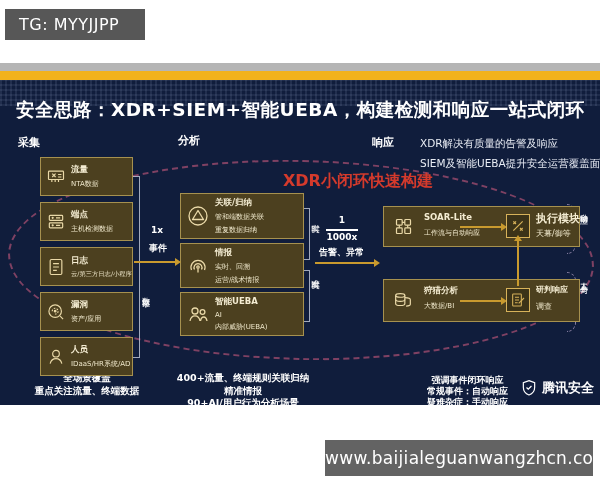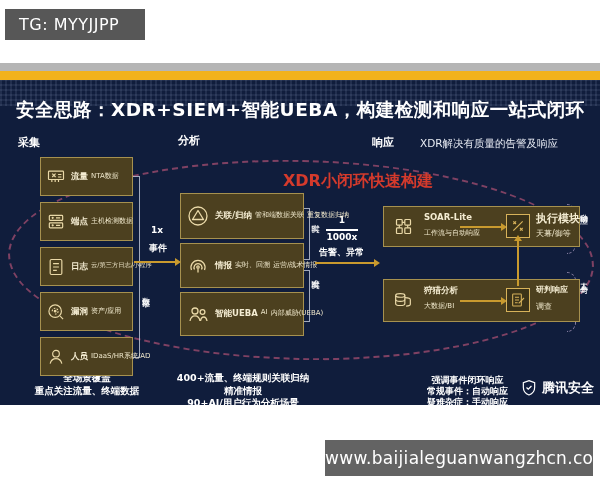--- a/index.html
+++ b/index.html
@@ -15,21 +15,21 @@
      background-image:repeating-linear-gradient(90deg,rgba(160,175,210,.12) 0 2px,transparent 2px 5px),
                       repeating-linear-gradient(0deg,rgba(160,175,210,.10) 0 2px,transparent 2px 5px);}
   .title{left:16px;top:17px;color:#fff;font-size:18.5px;font-weight:bold;white-space:nowrap;letter-spacing:.5px}
   .sec{color:#fff;font-size:11px;font-weight:bold}
   .hnote{color:#e8ecf4;font-size:10.5px;white-space:nowrap}
   .red{color:#d43a2c;font-size:16px;font-weight:bold;white-space:nowrap}
   .loop{left:8px;top:80px;width:582px;height:196px;border:2px dashed #93486a;border-radius:50%;
         transform:rotate(1.2deg);opacity:.85}
   .gbox{background:#4c401f;border:1px solid #a6914f;box-sizing:border-box;display:flex;align-items:center;z-index:2}
   .gicon{flex:0 0 30px;display:flex;justify-content:center}
-  .gtxt{display:flex;flex-direction:row;gap:3px;min-width:0}
+  .gtxt{display:flex;flex-direction:column;gap:3px;min-width:0}
   .btitle{color:#f4ecd2;font-size:8.5px;font-weight:bold;white-space:nowrap}
   .bdesc{color:#efe7cb;font-size:7px;white-space:nowrap}
   .bdesc.small{font-size:6.3px}
   .wtext{color:#fff;white-space:nowrap}
   .vtext{color:#fff;writing-mode:vertical-rl;text-orientation:upright;white-space:nowrap;letter-spacing:1px}
   .brk{border:1px solid #c7cede;border-left:none;opacity:.8;z-index:1}
   .dbrk{border:1.5px dashed #8f85a8;border-left:none;border-radius:0 9px 9px 0;z-index:1}
   .arr{background:#c99a2e;height:2px;z-index:3}
   .arr::after{content:"";position:absolute;right:-5px;top:-3px;border-left:6px solid #c99a2e;
               border-top:4px solid transparent;border-bottom:4px solid transparent}
@@ -58,20 +58,21 @@
 
     <div class="abs loop"></div>
 
     <div class="abs title">安全思路：XDR+SIEM+智能UEBA，构建检测和响应一站式闭环</div>
 
     <div class="abs sec" style="left:18px;top:55px">采集</div>
     <div class="abs sec" style="left:178px;top:53px">分析</div>
     <div class="abs sec" style="left:372px;top:55px">响应</div>
 
     <div class="abs hnote" style="left:420px;top:57px">XDR解决有质量的告警及响应</div>
+    <div class="abs hnote" style="left:420px;top:77px">SIEM及智能UEBA提升安全运营覆盖面</div>
 
     <div class="abs red" style="left:283px;top:91px">XDR小闭环快速构建</div>
 
     <div class="abs gbox" style="left:40px;top:77px;width:93px;height:39px">
       <span class="gicon">
         <svg width="20" height="20" viewBox="0 0 24 24" fill="none" stroke="#ead9a8" stroke-width="1.4">
           <rect x="3" y="5" width="18" height="10" rx="1"></rect>
             <path d="M7.5 8l4 4M11.5 8l-4 4"></path>
             <path d="M14.5 9h4M14.5 12h4"></path>
             <path d="M7 15v3M11 15v3M15 15v3"></path>

